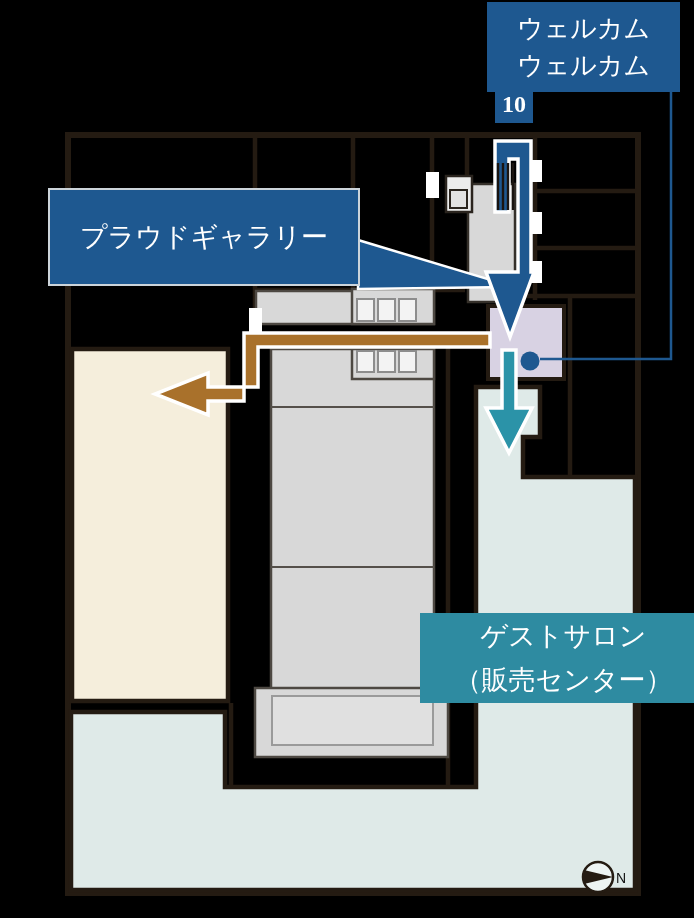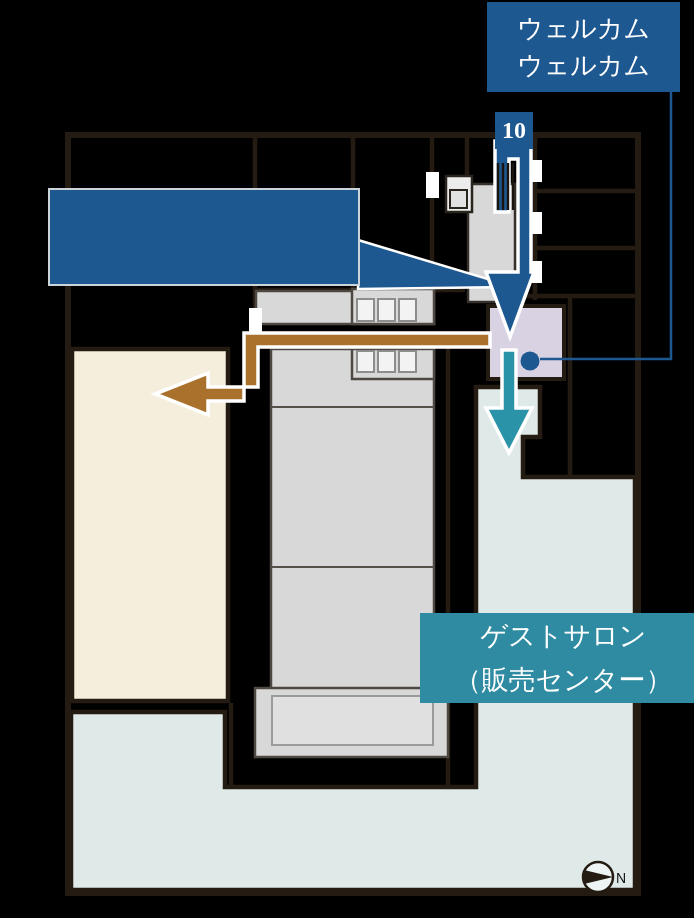--- a/index.html
+++ b/index.html
@@ -28,21 +28,21 @@
   .compass-ring{fill:#edf4f3;stroke:#241b12;stroke-width:2.5;}
   .compass-needle{fill:#241b12;}
   .north-text{font-size:14px;fill:#111;font-family:"Liberation Sans","DejaVu Sans",sans-serif;}
   
   .callout{
     position:absolute;display:flex;flex-direction:column;align-items:center;justify-content:center;
     color:#fff;text-align:center;box-sizing:border-box;font-family:Liberation Serif, serif;
   }
   .callout .ln{display:block;white-space:nowrap;}
   .lbl-welcome{left:487px;top:2px;width:193px;height:90px;background:var(--navy);font-size:26px;line-height:37px;font-weight:500;}
-  .lbl-badge{left:495px;top:112px;width:38px;height:37px;background:var(--navy);font-size:24px;font-weight:bold;}
+  .lbl-badge{left:495px;top:86px;width:38px;height:37px;background:var(--navy);font-size:24px;font-weight:bold;}
   .lbl-gallery{left:48px;top:188px;width:312px;height:98px;background:var(--navy);border:2px solid #ccd4da;font-size:27px;line-height:44px;font-weight:500;}
   .lbl-owners{left:10px;top:488px;width:295px;height:130px;background:var(--brown);font-size:27px;line-height:43px;font-weight:500;}
   .lbl-guest{left:420px;top:613px;width:274px;height:90px;background:var(--teal-label);font-size:27px;line-height:44px;font-weight:500;padding-left:13px;}
 </style>
 </head>
 <body>
 
 <div class="stage">
 
   <svg width="694" height="918" viewBox="0 0 694 918">
@@ -132,20 +132,21 @@
   <div class="callout lbl-welcome">
     <span class="ln">ウェルカム</span>
     <span class="ln">ウェルカム</span>
   </div>
 
   <div class="callout lbl-badge">
     <span class="ln">10</span>
   </div>
 
   <div class="callout lbl-gallery">
+    <span class="ln">プラウドギャラリー</span>
   </div>
 
 
   <div class="callout lbl-guest">
     <span class="ln">ゲストサロン</span>
     <span class="ln">（販売センター）</span>
   </div>
 
 </div>
 

